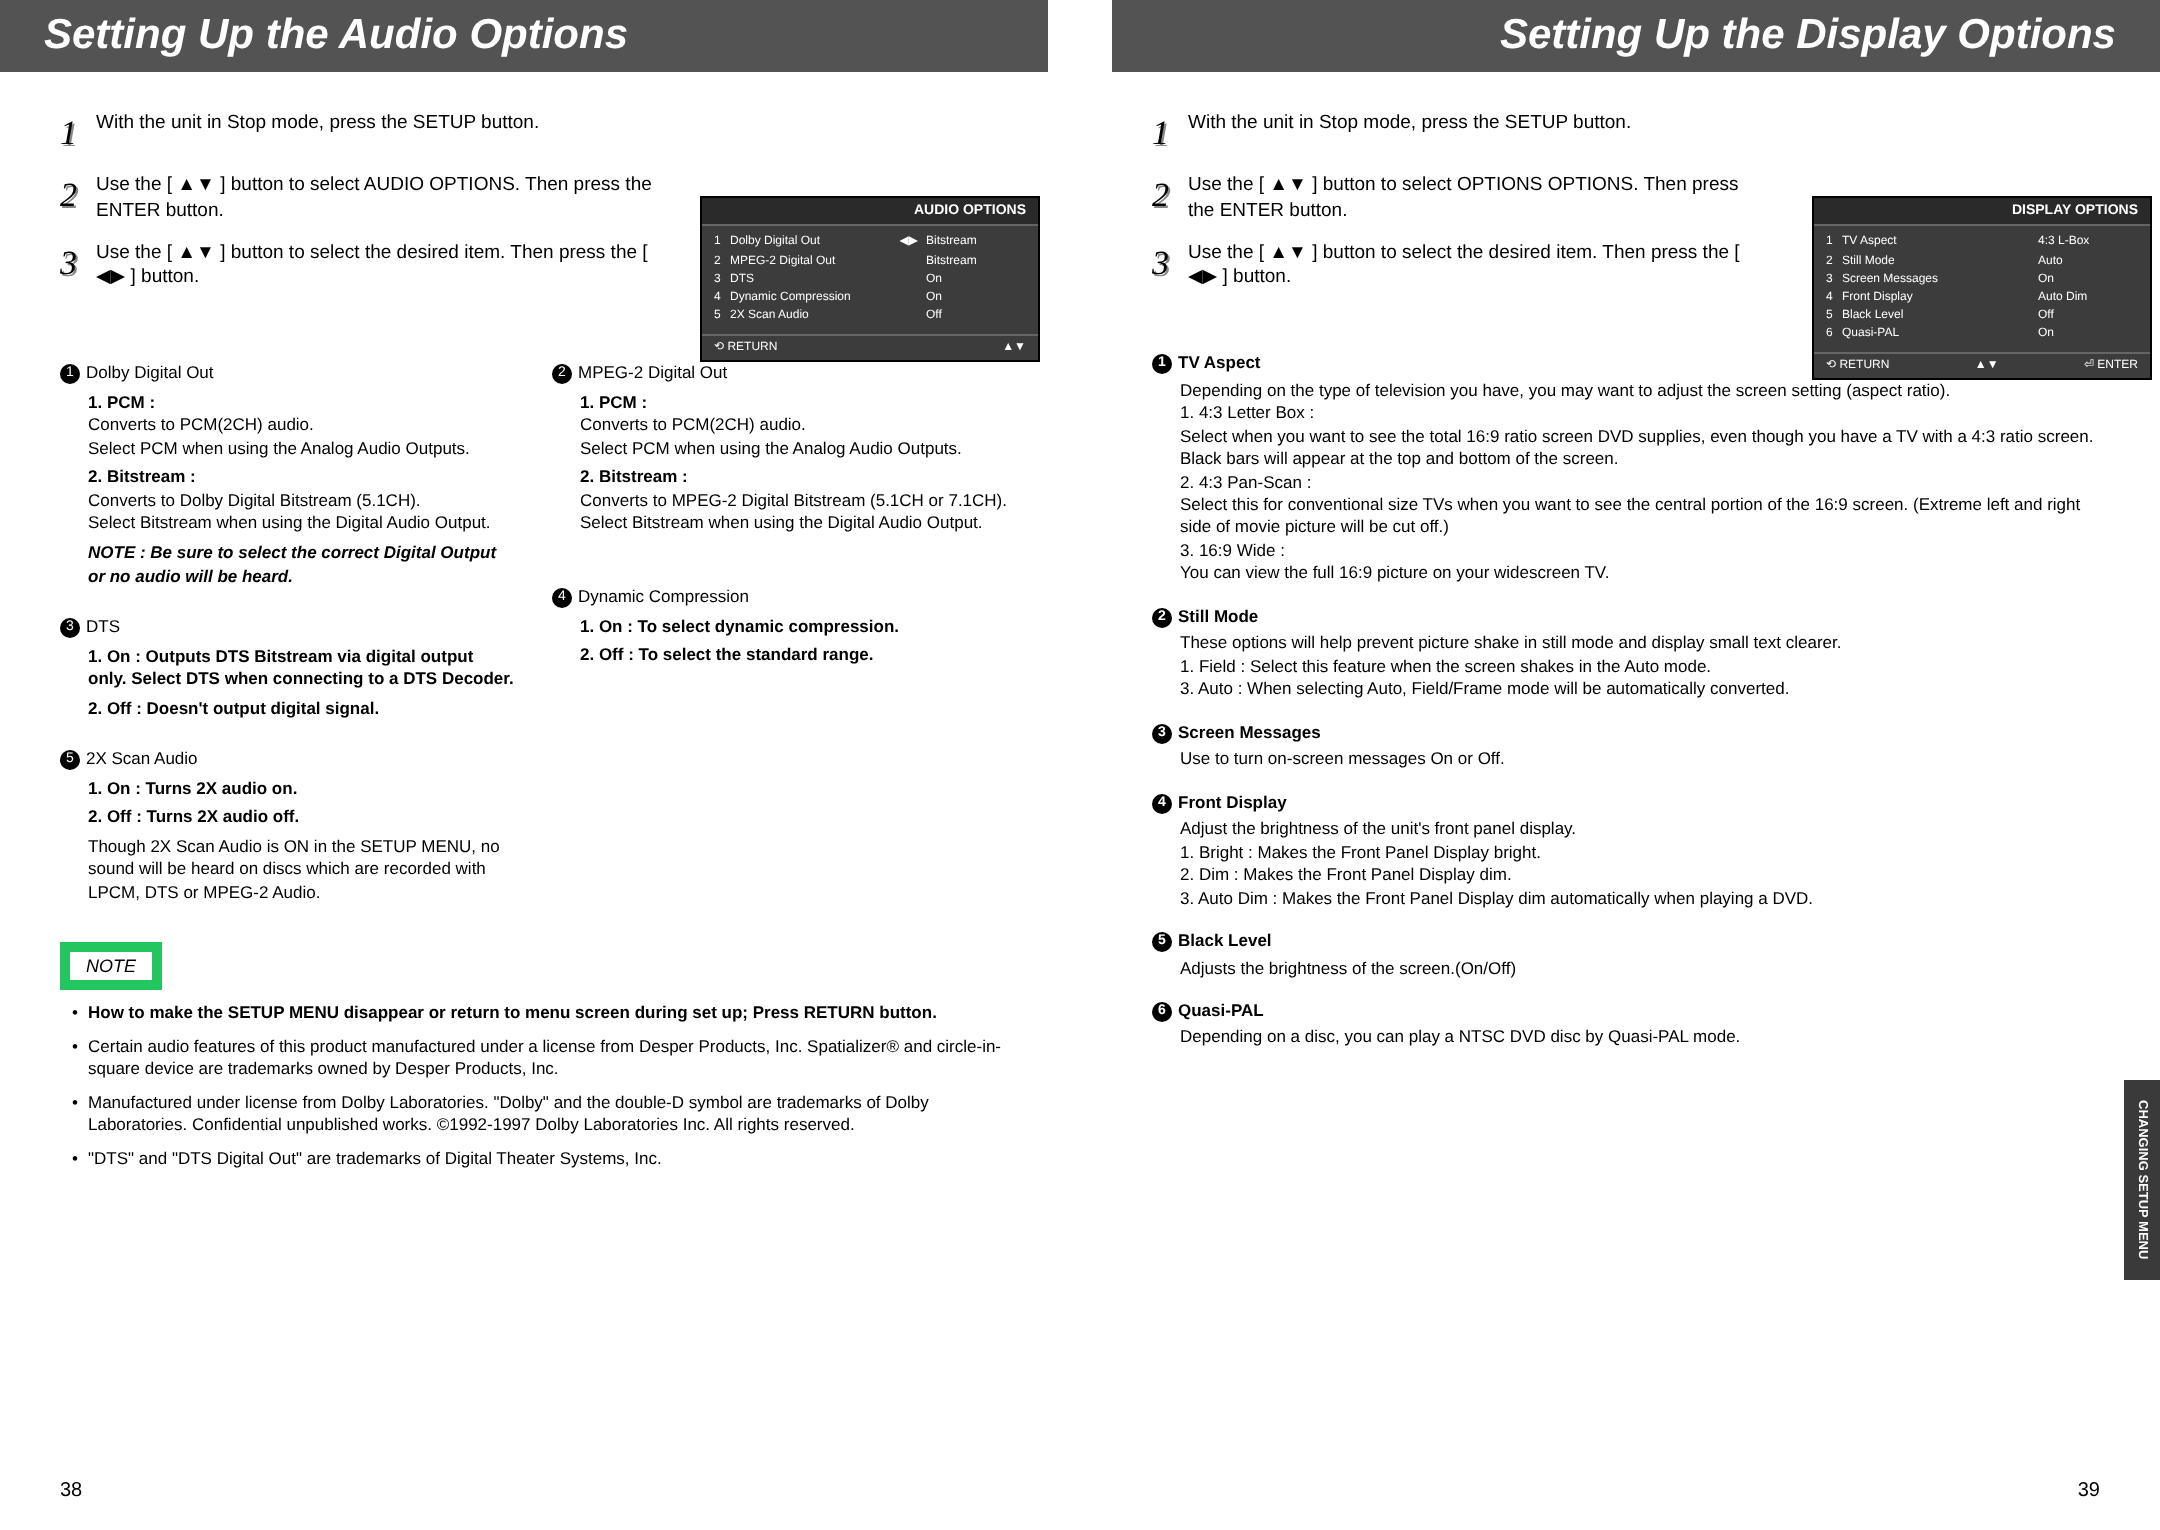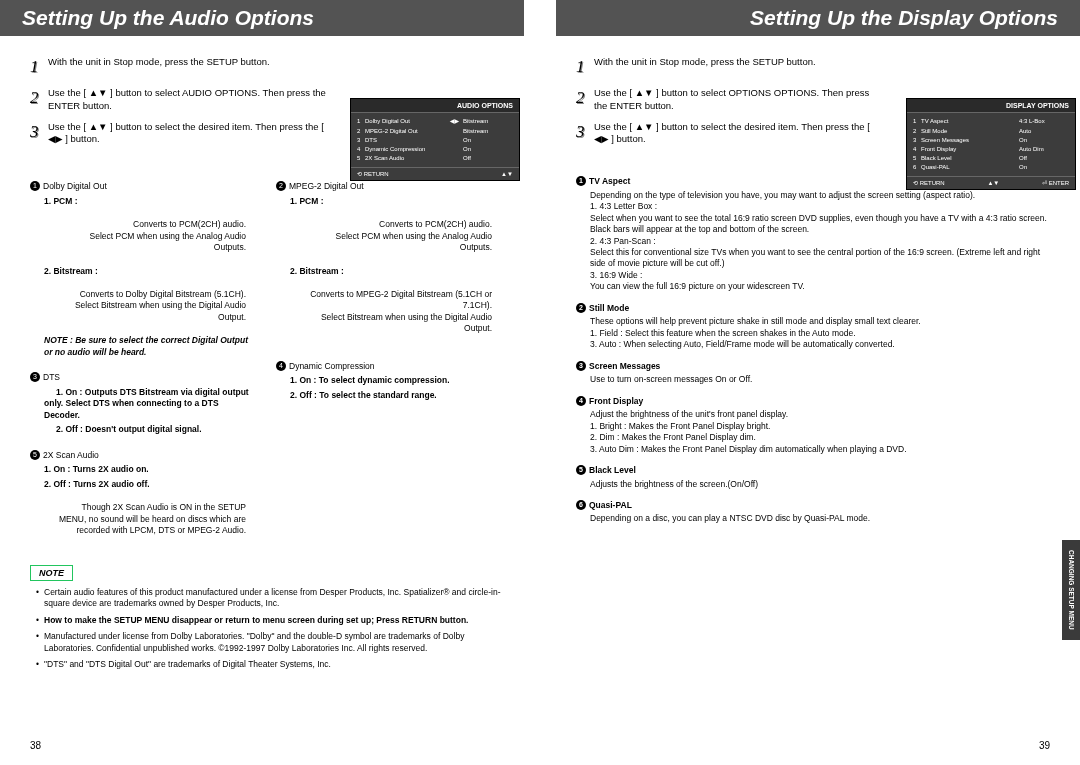--- a/index.html
+++ b/index.html
@@ -20,25 +20,25 @@
   .osd-row { display: flex; margin-bottom: 1px; }
   .osd-row .n { width: 8px; }
   .osd-row .l { flex: 1; }
   .osd-row .v { width: 50px; text-align: left; }
   .osd-footer { border-top: 1px solid #666; padding: 2px 6px; display: flex; justify-content: space-between; }
   .columns { display: flex; gap: 18px; margin-top: 35px; }
   .col { flex: 1; font-size: 8.5px; }
   .item-head { font-weight: normal; margin-bottom: 3px; }
   .circ { display: inline-block; width: 10px; height: 10px; border-radius: 50%; background: #000; color: #fff; text-align: center; font-size: 7px; line-height: 10px; margin-right: 3px; vertical-align: 1px; }
   .sub { padding-left: 14px; margin-bottom: 3px; }
-  .sub p { margin: 12px; text-align: right; }
+  .sub p { margin: 0; }
   .bold { font-weight: bold; }
   .ital { font-style: italic; }
   .note-block { margin-top: 16px; }
-  .note-title { font-weight: bold; font-style: italic; border: 1px solid #22c55e; display: inline-block; padding: 1px 8px; font-size: 9px; margin-bottom: 6px; }
+  .note-title { font-weight: normal; font-style: italic; border: 5px solid #22c55e; display: inline-block; padding: 1px 8px; font-size: 9px; margin-bottom: 6px; }
   .note-block ul { list-style: none; padding-left: 6px; font-size: 8.5px; }
   .note-block li { margin-bottom: 5px; position: relative; padding-left: 8px; }
   .note-block li::before { content: "•"; position: absolute; left: 0; }
   .page-num { position: absolute; bottom: 14px; font-size: 10px; }
   .page-num.l { left: 30px; }
   .page-num.r { right: 30px; }
   .side-tab { position: absolute; right: 0; top: 540px; background: #3a3a3a; color: #fff; width: 18px; height: 100px; display: flex; align-items: center; justify-content: center; writing-mode: vertical-rl; font-size: 6.5px; font-weight: bold; text-align: center; }
   .rcol { font-size: 8.5px; margin-top: 30px; }
   .rsec { margin-bottom: 10px; }
   .rsec .head { font-weight: bold; margin-bottom: 2px; }
@@ -134,22 +134,22 @@
 
           <div class="item-head" style="margin-top:26px;"><span class="circ">4</span><span>Dynamic Compression</span></div>
           <div class="sub"><span class="bold">1. On : To select dynamic compression.</span></div>
           <div class="sub"><span class="bold">2. Off : To select the standard range.</span></div>
         </div>
       </div>
 
       <div class="note-block">
         <div class="note-title">NOTE</div>
         <ul>
+          <li><span class="bold">How to make the SETUP MENU disappear or return to menu screen during set up; Press RETURN button.</span></li>
           <li>Certain audio features of this product manufactured under a license from Desper Products, Inc. Spatializer® and circle-in-square device are trademarks owned by Desper Products, Inc.</li>
-          <li><span class="bold">How to make the SETUP MENU disappear or return to menu screen during set up; Press RETURN button.</span></li>
           <li>Manufactured under license from Dolby Laboratories. "Dolby" and the double-D symbol are trademarks of Dolby Laboratories. Confidential unpublished works. ©1992-1997 Dolby Laboratories Inc. All rights reserved.</li>
           <li>"DTS" and "DTS Digital Out" are trademarks of Digital Theater Systems, Inc.</li>
         </ul>
       </div>
     </div>
     <div class="page-num l">38</div>
   </div>
 
   <div class="page">
     <div class="title-bar right">Setting Up the Display Options</div>

